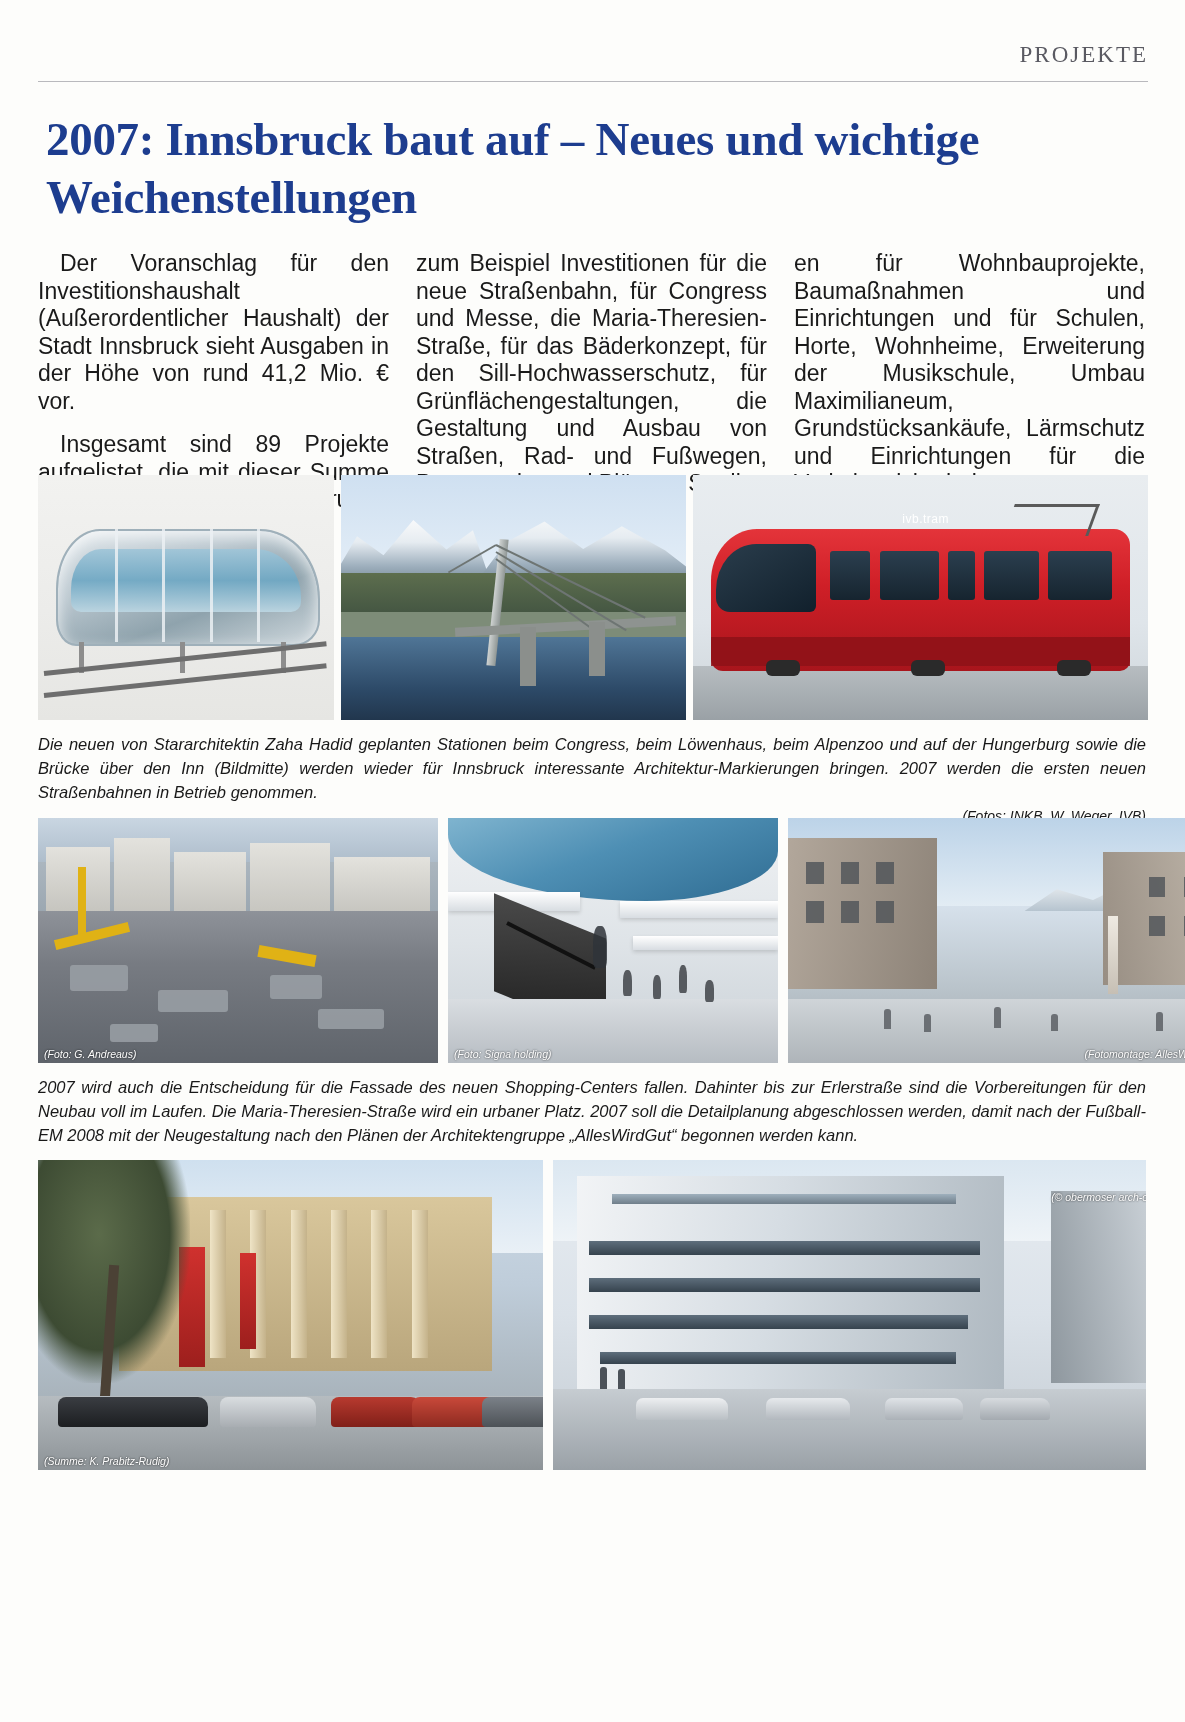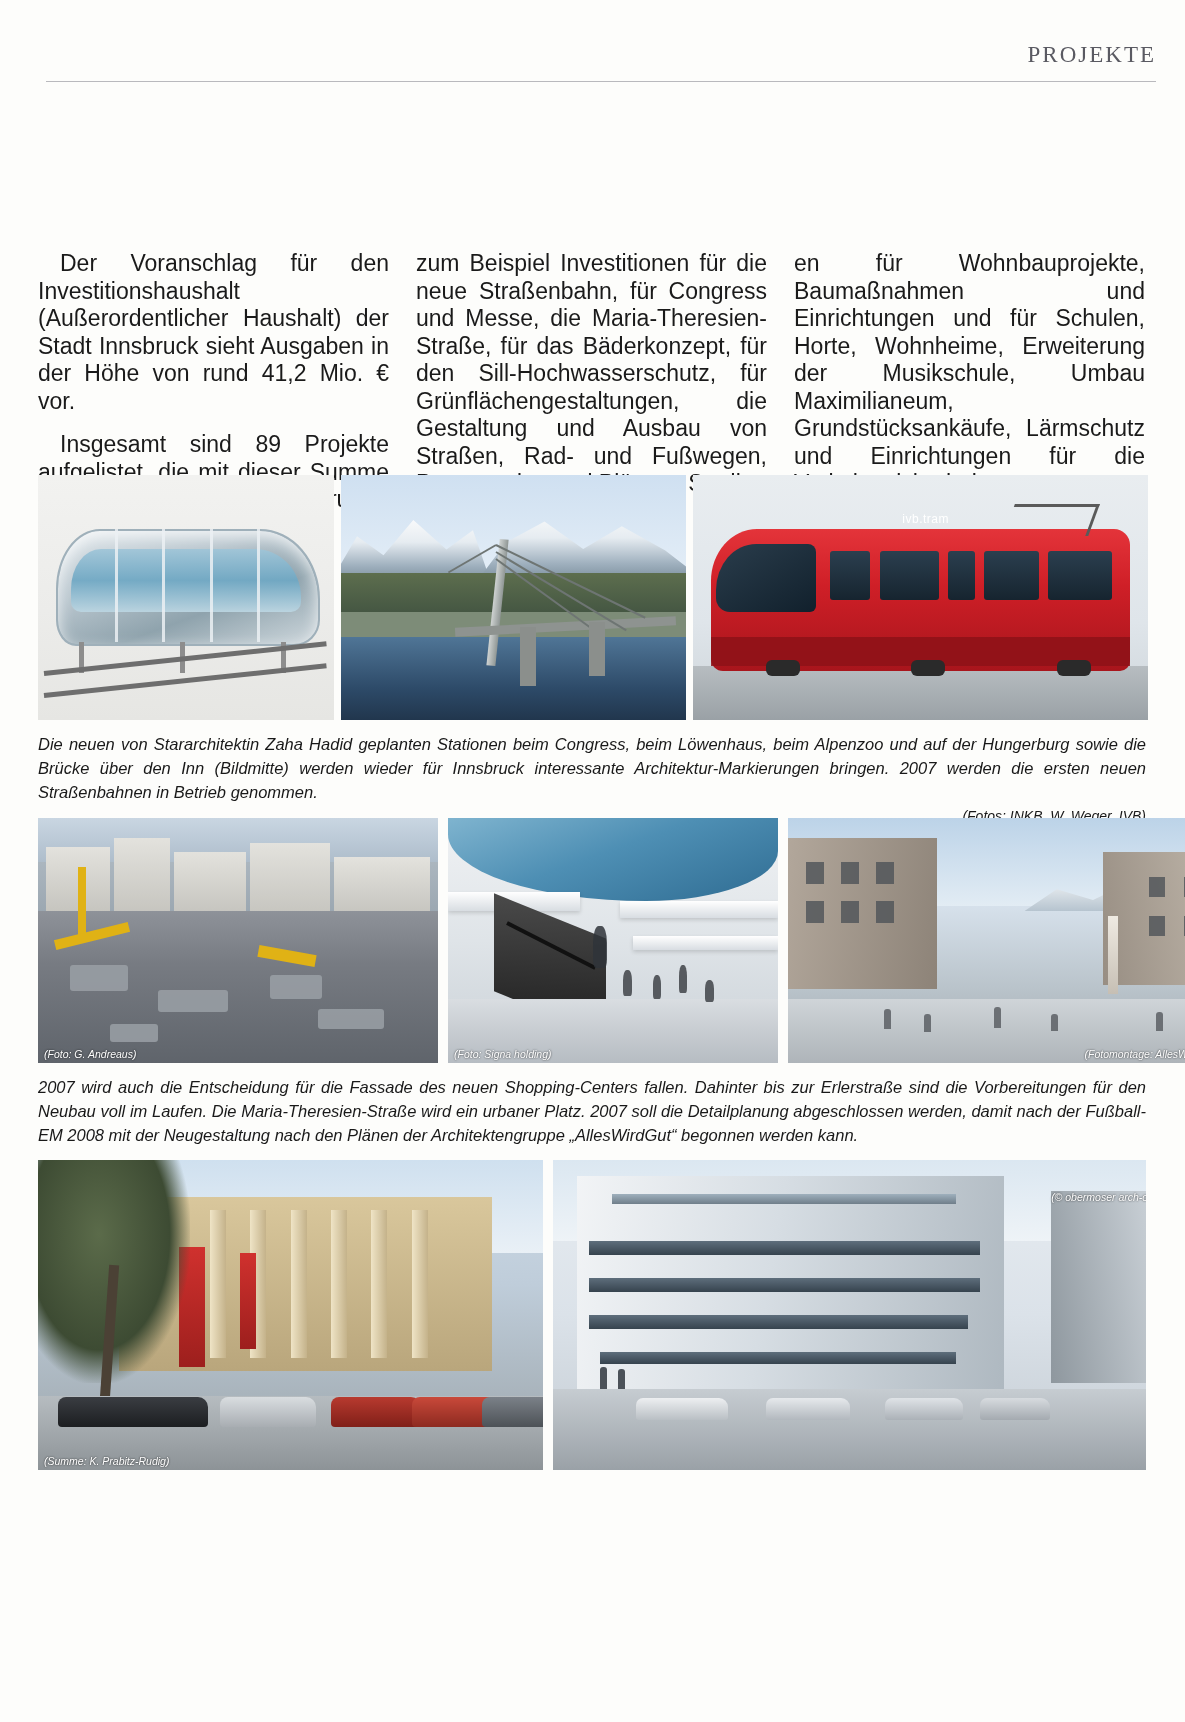--- a/index.html
+++ b/index.html
@@ -19,21 +19,21 @@
     position: absolute;
     left: 0; top: 0;
     width: 1185px;
     height: 1722px;
     background: #fdfdfb;
   }
 
   
   .header {
     position: absolute;
-    left: 46px;
+    left: 38px;
     top: 42px;
     width: 1110px;
     height: 42px;
   }
   .header-label {
     position: absolute;
     right: 0;
     top: 0;
     font-family: "Liberation Serif", serif;
     font-size: 23px;
@@ -272,20 +272,21 @@
 </head>
 <body>
 
 <div class="page">
 
   <div class="header">
     <div class="header-label">PROJEKTE</div>
     <div class="header-rule"></div>
   </div>
 
+  <div class="headline">2007: Innsbruck baut auf – Neues und wichtige Weichenstellungen</div>
 
   <div class="columns">
     <div class="col">
       <p class="indent">Der Voranschlag für den Investitionshaushalt (Außerordentlicher Haushalt) der Stadt Innsbruck sieht Ausgaben in der Höhe von rund 41,2 Mio. € vor.</p>
       <p class="indent">Insgesamt sind 89 Projekte aufgelistet, die mit dieser Summe bewältigt werden sollen. Darunter finden sich</p>
     </div>
     <div class="col">
       <p>zum Beispiel Investitionen für die neue Straßenbahn, für Congress und Messe, die Maria-Theresien-Straße, für das Bäderkonzept, für den Sill-Hochwasserschutz, für Grünflächengestaltungen, die Gestaltung und Ausbau von Straßen, Rad- und Fußwegen, Promenaden und Plätzen, Studi-</p>
     </div>
     <div class="col">

